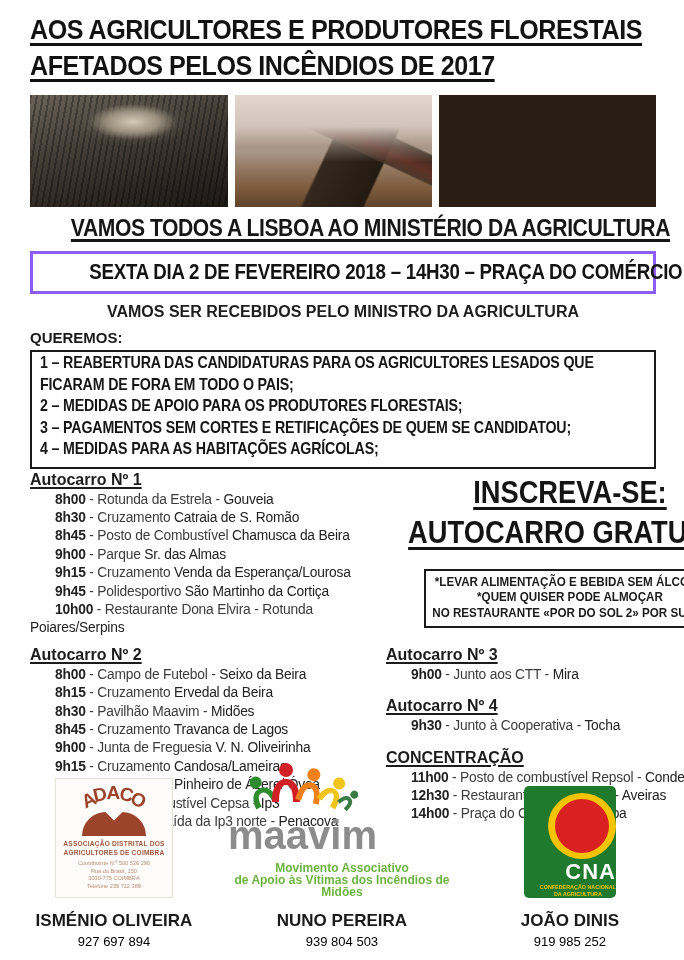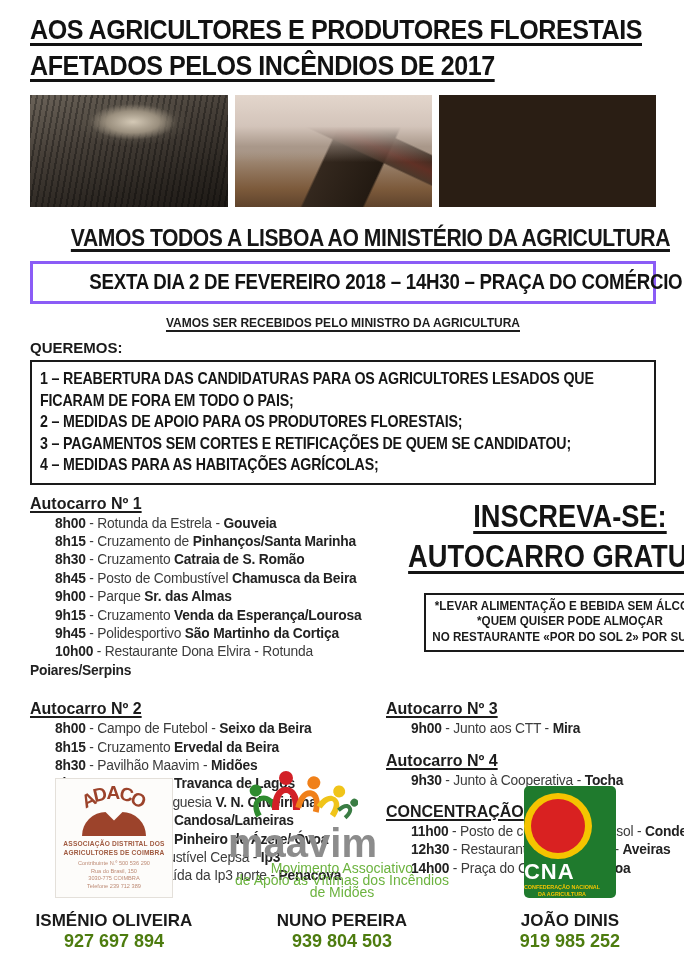--- a/index.html
+++ b/index.html
@@ -37,61 +37,61 @@
       linear-gradient(#e8e2d2,#b9c8d2) 38% 18% / 13% 38% no-repeat,
       linear-gradient(#2e6fb5,#9cc0dd) 66% 6% / 22% 22% no-repeat,
       linear-gradient(#efe9db,#efe9db) 72% 52% / 12% 40% no-repeat,
       linear-gradient(205deg, rgba(15,10,7,0.9), rgba(15,10,7,0) 35%),
       linear-gradient(to top, #4e3420 0%, #6d4b2d 16%, rgba(109,75,45,0.5) 34%, transparent 52%),
       linear-gradient(140deg, #3d2e20 0%, #27branch 0, #261b12 55%, #171008 100%);
     background-color:#2a1e14;
   }
 
   
-  .banner-wrap { text-align:right; margin-top:14px; }
+  .banner-wrap { text-align:right; margin-top:4px; }
   .banner { display:inline-block; font-weight:bold; font-size:24px; line-height:34px; white-space:nowrap;
             letter-spacing:-0.5px; text-decoration:underline; text-decoration-thickness:3px;
             text-underline-offset:3px; transform:scaleX(0.88); transform-origin:center; color:#161616; }
   .event-box { margin-top:6px; border:3px solid #8b5cf6; padding:5px 4px 6px 4px; text-align:center; }
   .event-text { display:inline-block; font-weight:bold; font-size:22px; white-space:nowrap;
                 transform:scaleX(0.85); transform-origin:center; letter-spacing:-0.3px; color:#131313; }
   .subheading-wrap { text-align:center; margin-top:9px; }
-  .subheading { display:inline-block; font-weight:bold; font-size:12px; white-space:nowrap;
-                text-decoration:underline; text-decoration-thickness:2px; text-underline-offset:3px;
+  .subheading { display:inline-block; font-weight:bold; font-size:16px; white-space:nowrap;
+                text-decoration-thickness:2px; text-underline-offset:3px;
                 color:#1d1d1d; }
   .queremos { font-weight:bold; font-size:15px; margin-top:8px; color:#1a1a1a; }
 
   
-  .demands-box { margin-top:4px; border:2px solid #1a1a1a; padding:6px 8px 7px 8px; }
+  .demands-box { margin-top:4px; border:2px solid #1a1a1a; padding:0 8px 7px 8px; }
   .demand { font-weight:bold; font-size:16.5px; line-height:21.5px; letter-spacing:-0.2px;
             width:116%; transform:scaleX(0.862); transform-origin:left top; color:#161616; }
 
   
-  .main { display:grid; grid-template-columns:356px 1fr; margin-top:10px; row-gap:20px; }
+  .main { display:grid; grid-template-columns:356px 1fr; margin-top:2px; row-gap:8px; }
   .group-title { display:inline-block; font-weight:bold; font-size:16px; text-decoration:underline;
                  text-decoration-thickness:2px; text-underline-offset:2px; margin-bottom:2px; color:#1c1c1c; }
   .stop { font-size:13.8px; line-height:18.4px; color:#3c3c3c; letter-spacing:-0.2px; }
   .stop .t { font-weight:bold; color:#222;padding-left:25px; }
-  .stop .b { font-weight:bold; color:#222; }
+  .stop .b { font-weight:normal; color:#222; }
 
   .inscription { text-align:center; padding-top:2px; }
   .big-line { display:inline-block; font-weight:bold; font-size:31px; line-height:40px; white-space:nowrap;
               text-decoration:underline; text-decoration-thickness:3px; text-underline-offset:4px;
               transform:scaleX(0.88); transform-origin:center; color:#141414; }
   .note-box { border:2px solid #1a1a1a; margin:16px auto 0 auto; width:292px; padding:4px 2px 5px 2px; }
   .note-line { font-weight:bold; font-size:12px; line-height:15.5px; text-align:center; white-space:nowrap;
                transform:scaleX(0.97); transform-origin:center; color:#1b1b1b; }
   .right-groups .sub-group { margin-bottom:13px; }
 
   
   .footer { position:absolute; left:0; bottom:8px; width:684px; display:flex; }
   .footer-col { width:33.33%; display:flex; flex-direction:column; align-items:center; }
   .logo-area { height:122px; display:flex; flex-direction:column; justify-content:flex-end; align-items:center; }
   .contact-name { font-weight:bold; font-size:17px; line-height:21px; margin-top:12px; color:#1a1a1a; }
-  .contact-phone { font-weight:bold; font-size:18px; line-height:21px; color:#4d7c0f; }
+  .contact-phone { font-weight:normal; font-size:13px; line-height:21px; color:#000000; }
 
   
   .adaco-box { width:118px; height:120px; background:#fdfcfa; border:1px solid #e4e0da;
                display:flex; flex-direction:column; align-items:center; padding-top:4px; }
   .adaco-arc { height:26px; }
   .arc-letter { display:inline-block; font-weight:bold; font-size:19px; color:#9c432b; }
   .arc-letter:nth-child(1){ transform:rotate(-26deg) translateY(7px); }
   .arc-letter:nth-child(2){ transform:rotate(-13deg) translateY(1px); }
   .arc-letter:nth-child(3){ transform:rotate(0deg) translateY(-1px); }
   .arc-letter:nth-child(4){ transform:rotate(13deg) translateY(1px); }
@@ -100,25 +100,25 @@
                position:relative; }
   .adaco-sun::after { content:""; position:absolute; left:26px; top:-6px; width:12px; height:12px;
                       background:#fdfcfa; transform:rotate(45deg); }
   .adaco-assoc { font-weight:bold; font-size:6.6px; line-height:8.5px; color:#a05a40; margin-top:4px;
                  text-align:center; letter-spacing:0.2px; }
   .adaco-small { font-size:5.6px; line-height:7.5px; color:#bd8a74; text-align:center; margin-top:3px; }
 
   
   .maavim-box { display:flex; flex-direction:column; }
   .maavim-name { font-weight:bold; font-size:40px; line-height:38px; color:#8c8c8c; letter-spacing:0; }
-  .maavim-tag { font-weight:normal; font-size:14px; line-height:12px; color:#6cb33f; text-align:center; }
+  .maavim-tag { font-weight:bold; font-size:12px; line-height:12px; color:#6cb33f; text-align:center;margin-top:8px; }
 
   
   .cna-box { width:92px; height:112px; background:#1f7a2d; border-radius:5px; display:flex;
-             flex-direction:column; align-items:flex-start; padding-top:7px; }
+             flex-direction:column; align-items:flex-end; padding-top:7px; }
   .cna-sun { width:68px; height:68px; border-radius:50%; background:#f5c400; display:flex;
              align-items:center; justify-content:center; }
   .cna-sun-inner { width:54px; height:54px; border-radius:50%; background:#d92121; }
   .cna-acronym { font-weight:bold; font-size:22px; line-height:24px; color:#ffffff; letter-spacing:1px; margin-top:1px; }
   .cna-sub { font-weight:bold; font-size:5.4px; line-height:6.8px; color:#f5c400; text-align:center; }
 </style>
 </head>
 <body>
 
 <div class="page">
@@ -154,21 +154,20 @@
       <div class="demand"><span>3 – PAGAMENTOS SEM CORTES E RETIFICAÇÕES DE QUEM SE CANDIDATOU;</span></div>
       <div class="demand"><span>4 – MEDIDAS PARA AS HABITAÇÕES AGRÍCOLAS;</span></div>
     </div>
 
   <div class="main">
 
     <div>
       <span class="group-title">Autocarro Nº 1</span>
       <div>
           <div class="stop"><span class="t">8h00</span><span> - Rotunda da Estrela - </span><span class="b">Gouveia</span></div>
-          <div class="stop"><span class="t">8h15</span><span> - Cruzamento de </span><span class="b">Pinhanços/Santa Marinha</span></div>
           <div class="stop"><span class="t">8h30</span><span> - Cruzamento </span><span class="b">Catraia de S. Romão</span></div>
           <div class="stop"><span class="t">8h45</span><span> - Posto de Combustível </span><span class="b">Chamusca da Beira</span></div>
           <div class="stop"><span class="t">9h00</span><span> - Parque </span><span class="b">Sr. das Almas</span></div>
           <div class="stop"><span class="t">9h15</span><span> - Cruzamento </span><span class="b">Venda da Esperança/Lourosa</span></div>
           <div class="stop"><span class="t">9h45</span><span> - Polidesportivo </span><span class="b">São Martinho da Cortiça</span></div>
           <div class="stop"><span class="t">10h00</span><span> - Restaurante Dona Elvira - Rotunda </span><span class="b">Poiares/Serpins</span></div>
         </div>
     </div>
 
     <div class="inscription">

